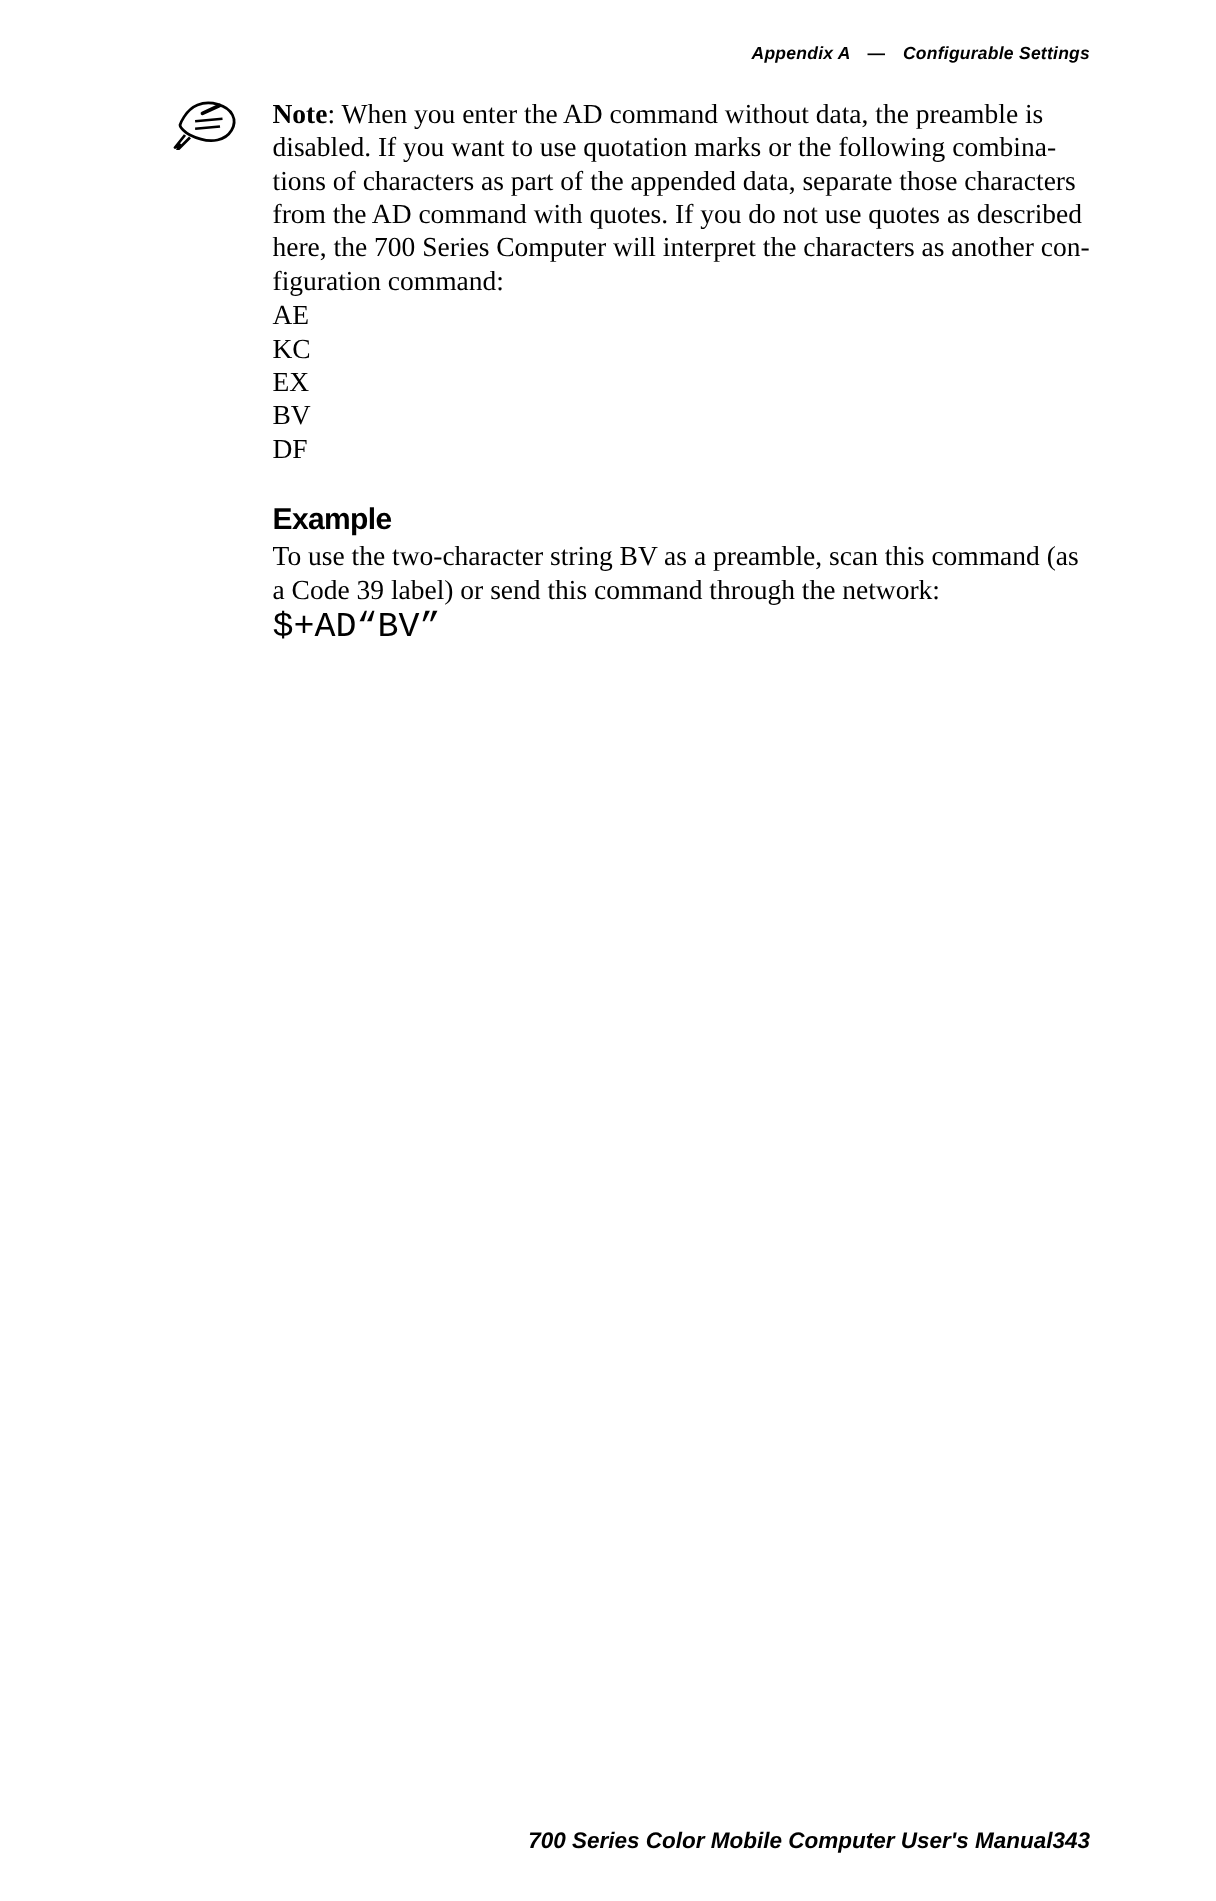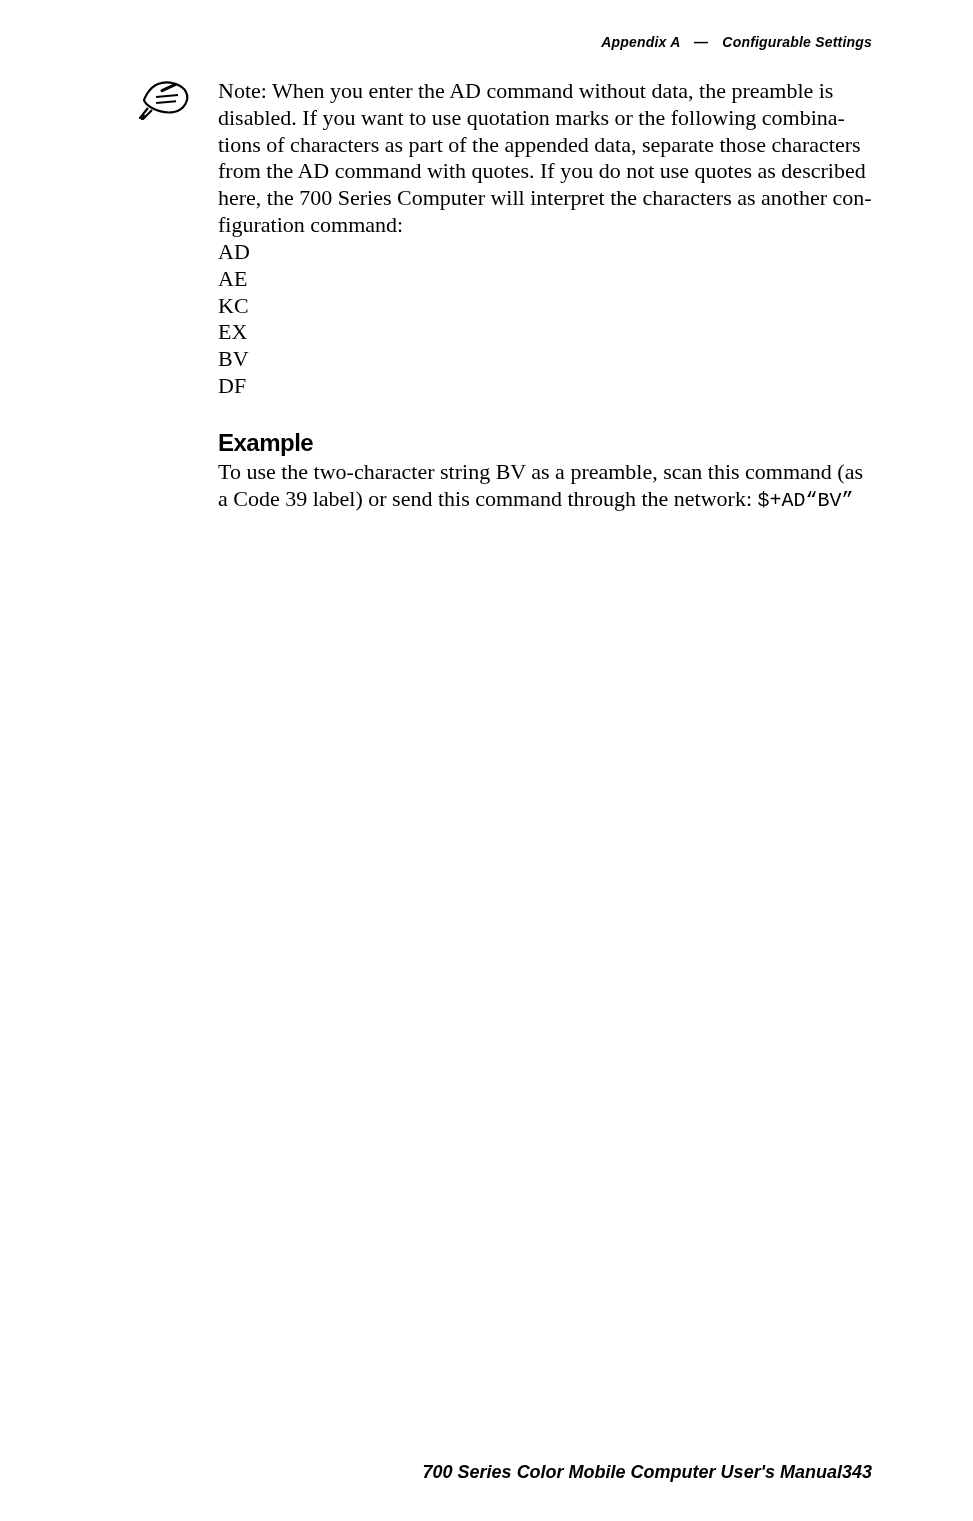--- a/index.html
+++ b/index.html
@@ -45,39 +45,39 @@
       top: 78px;
       left: 138px;
       width: 55px;
       height: 42px;
     }
     .icon-wrap svg {
       width: 55px;
       height: 42px;
     }
     .note-label {
-      font-weight: 400;
+      font-weight: 700;
     }
     .code-list {
       line-height: 1.22;
     }
     .example-heading {
       font-family: "Myriad Pro Condensed", "Arial Narrow", Arial, sans-serif;
       font-weight: 800;
       font-size: 24px;
       letter-spacing: -0.5px;
       margin-top: 28px;
       margin-bottom: 2px;
     }
     .example-body {
       line-height: 1.22;
     }
     .mono {
       font-family: "Courier New", Courier, monospace;
-      font-size: 20px;
+      font-size: 28px;
     }
     .footer {
       position: absolute;
       bottom: 38px;
       left: 101px;
       right: 101px;
       display: flex;
       justify-content: flex-end;
       font-family: "Myriad Pro", "Helvetica Neue", Arial, sans-serif;
       font-weight: 700;
@@ -101,21 +101,20 @@
     <rect x="22" y="12" width="18" height="3" rx="1.5" fill="#000" transform="rotate(-25 22 12)"></rect>
     <rect x="18" y="18" width="22" height="2" fill="#000" transform="rotate(-5 18 18)"></rect>
     <rect x="18" y="24" width="20" height="2" fill="#000" transform="rotate(-5 18 24)"></rect>
   </svg>
 </div>
 
 <div class="content">
   <div>
     <span class="note-label">Note</span><span>: When you enter the AD command without data, the preamble is disabled. If you want to use quotation marks or the following combina­tions of characters as part of the appended data, separate those characters from the AD command with quotes. If you do not use quotes as described here, the 700 Series Computer will interpret the characters as another con­figuration command:</span>
     <div class="code-list">
-      <div>AD</div>
       <div>AE</div>
       <div>KC</div>
       <div>EX</div>
       <div>BV</div>
       <div>DF</div>
     </div>
   </div>
 
   <div class="example-heading">Example</div>
   <div class="example-body">

